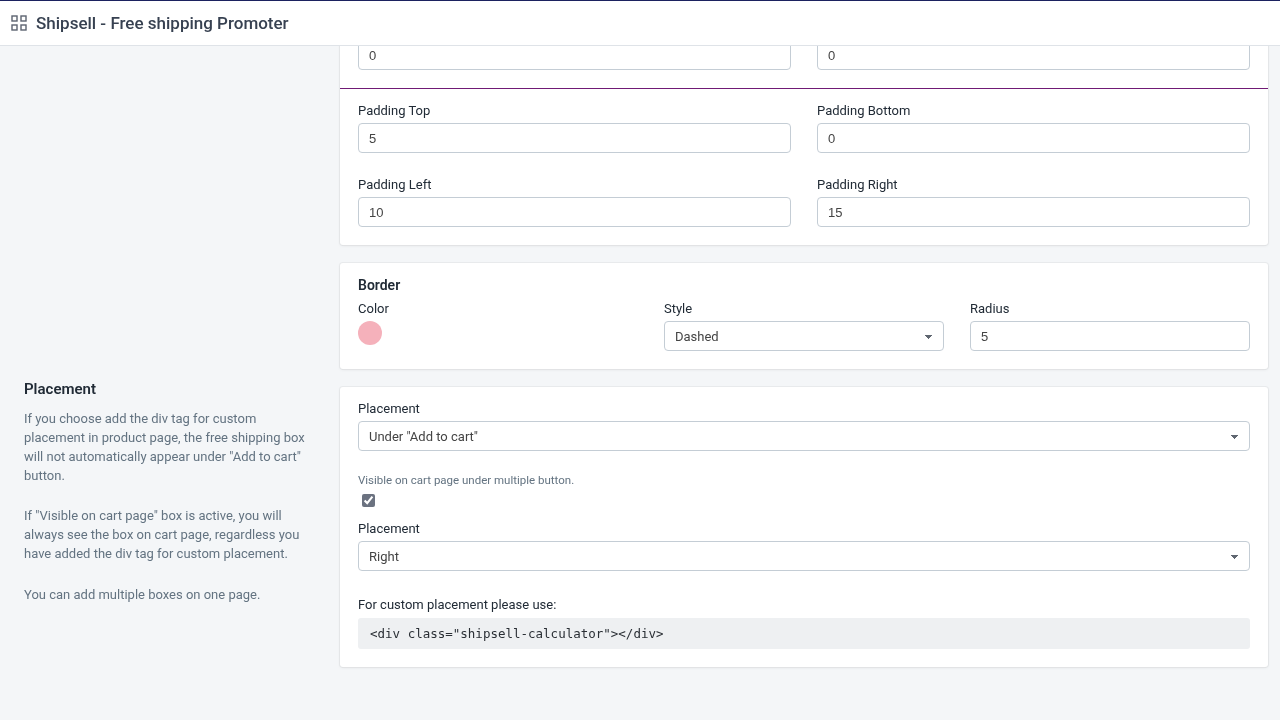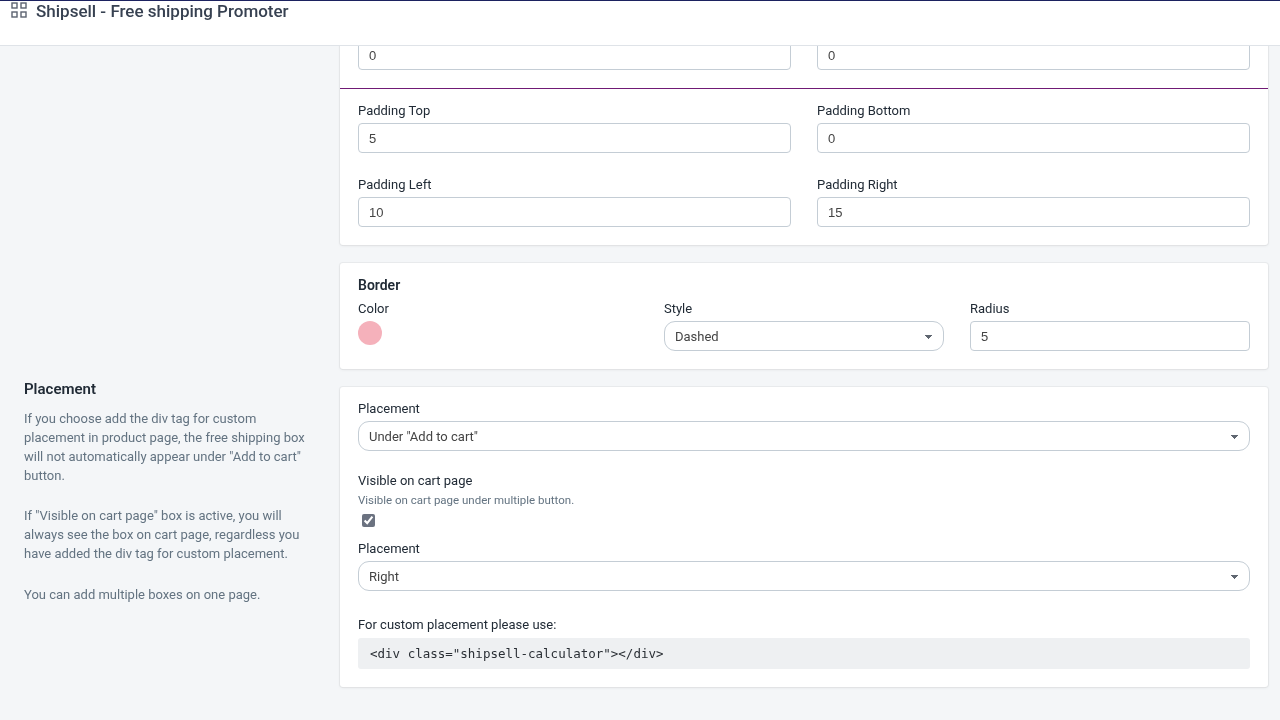--- a/index.html
+++ b/index.html
@@ -9,21 +9,21 @@
     font-family: -apple-system, BlinkMacSystemFont, "Segoe UI", Roboto, Helvetica, Arial, sans-serif;
     background: #f4f6f8;
     color: #212b36;
     overflow: hidden;
   }
   .topbar {
     height: 46px;
     background: #fff;
     border-top: 1px solid #1c2260;
     border-bottom: 1px solid #dfe3e8;
-    display: flex; align-items: flex-start;
+    display: flex; align-items: center;
     padding: 0 10px;
   }
   .topbar .logo-icon {
     width: 18px; height: 18px;
     display: inline-flex; align-items: center; justify-content: center;
     color: #5c6370;
     margin-right: 8px;
   }
   .topbar .title {
     font-size: 17px;
@@ -102,21 +102,20 @@
     background: #fff;
   }
   .select {
     appearance: none;
     background-image:
       linear-gradient(45deg, transparent 50%, #5f6670 50%),
       linear-gradient(135deg, #5f6670 50%, transparent 50%);
     background-position: calc(100% - 14px) 13px, calc(100% - 10px) 13px;
     background-size: 4px 4px, 4px 4px;
     background-repeat: no-repeat;
-    border-radius: 11px;
   }
   .color-swatch {
     width: 24px; height: 24px;
     border-radius: 50%;
     background: #f5b1bb;
     margin-top: 4px;
     cursor: pointer;
   }
   .hint {
     font-size: 11.5px;
@@ -223,21 +222,20 @@
     </div>
 
     <div class="card">
       <div class="section">
         <div class="first-label-group">
           <span class="field-label">Placement</span>
           <div class="select" style="line-height:21px">Under "Add to cart"</div>
         </div>
 
         <div style="margin-top:22px">
-          <span class="field-label" style="margin-top:0">Visible on cart page</span>
           <span class="hint">Visible on cart page under multiple button.</span>
           <div class="chk-row">
             <input type="checkbox" checked="" style="">
           </div>
         </div>
 
         <div style="margin-top:10px">
           <span class="field-label" style="margin-top:6px">Placement</span>
           <div class="select" style="line-height:21px">Right</div>
         </div>

